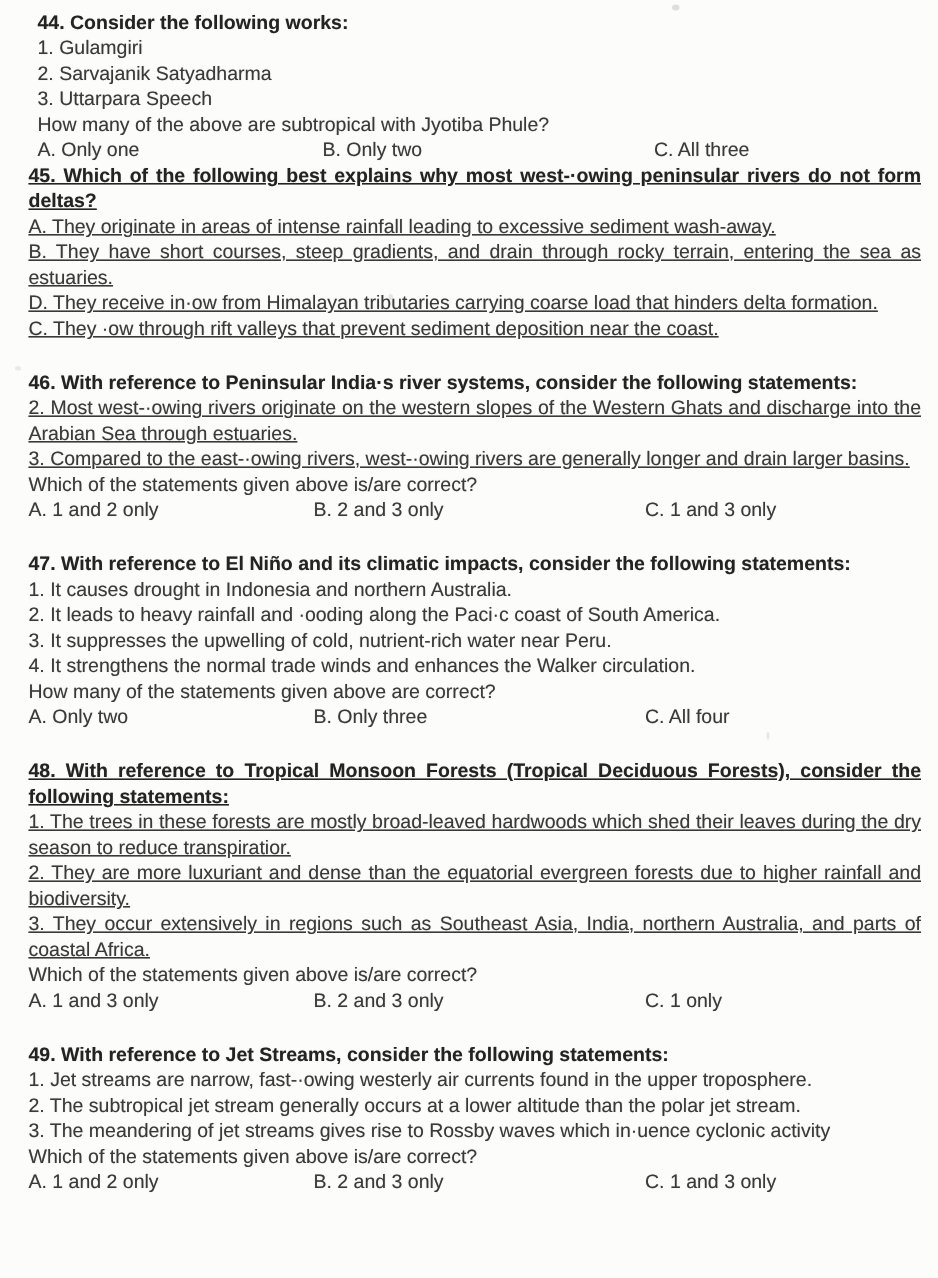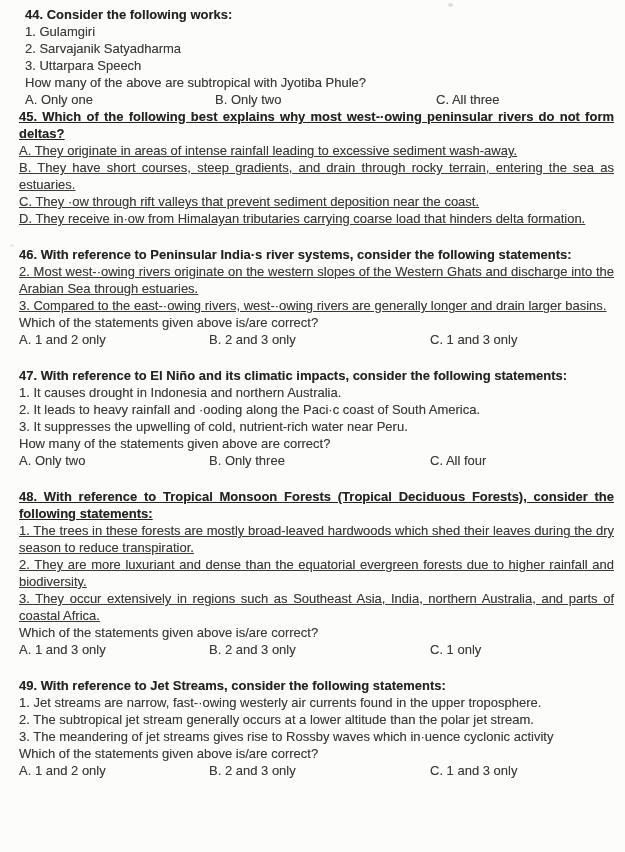--- a/index.html
+++ b/index.html
@@ -55,42 +55,43 @@
       <span class="opt">B. Only two</span>
       <span class="opt">C. All three</span>
       <span class="opt">D. None</span>
     </div>
   </section>
 
   <section class="q">
     <p class="hdr just">45. Which of the following best explains why most west-·owing peninsular rivers do not form deltas?</p>
     <p class="ln just">A. They originate in areas of intense rainfall leading to excessive sediment wash-away.</p>
     <p class="ln just">B. They have short courses, steep gradients, and drain through rocky terrain, entering the sea as estuaries.</p>
+    <p class="ln just">D. They receive in·ow from Himalayan tributaries carrying coarse load that hinders delta formation.</p>
     <p class="ln just">C. They ·ow through rift valleys that prevent sediment deposition near the coast.</p>
-    <p class="ln just">D. They receive in·ow from Himalayan tributaries carrying coarse load that hinders delta formation.</p>
   </section>
 
   <section class="q">
     <p class="hdr">46. With reference to Peninsular India·s river systems, consider the following statements:</p>
     <p class="ln just">2. Most west-·owing rivers originate on the western slopes of the Western Ghats and discharge into the Arabian Sea through estuaries.</p>
     <p class="ln just">3. Compared to the east-·owing rivers, west-·owing rivers are generally longer and drain larger basins.</p>
     <p class="ln">Which of the statements given above is/are correct?</p>
     <div class="opts">
       <span class="opt">A. 1 and 2 only</span>
       <span class="opt">B. 2 and 3 only</span>
       <span class="opt">C. 1 and 3 only</span>
       <span class="opt">D. 1, 2 and 3</span>
     </div>
   </section>
 
   <section class="q">
     <p class="hdr">47. With reference to El Niño and its climatic impacts, consider the following statements:</p>
     <p class="ln">1. It causes drought in Indonesia and northern Australia.</p>
     <p class="ln">2. It leads to heavy rainfall and ·ooding along the Paci·c coast of South America.</p>
     <p class="ln">3. It suppresses the upwelling of cold, nutrient-rich water near Peru.</p>
+    <p class="ln">4. It strengthens the normal trade winds and enhances the Walker circulation.</p>
     <p class="ln">How many of the statements given above are correct?</p>
     <div class="opts">
       <span class="opt">A. Only two</span>
       <span class="opt">B. Only three</span>
       <span class="opt">C. All four</span>
       <span class="opt">D. Only one</span>
     </div>
   </section>
 
   <section class="q">

